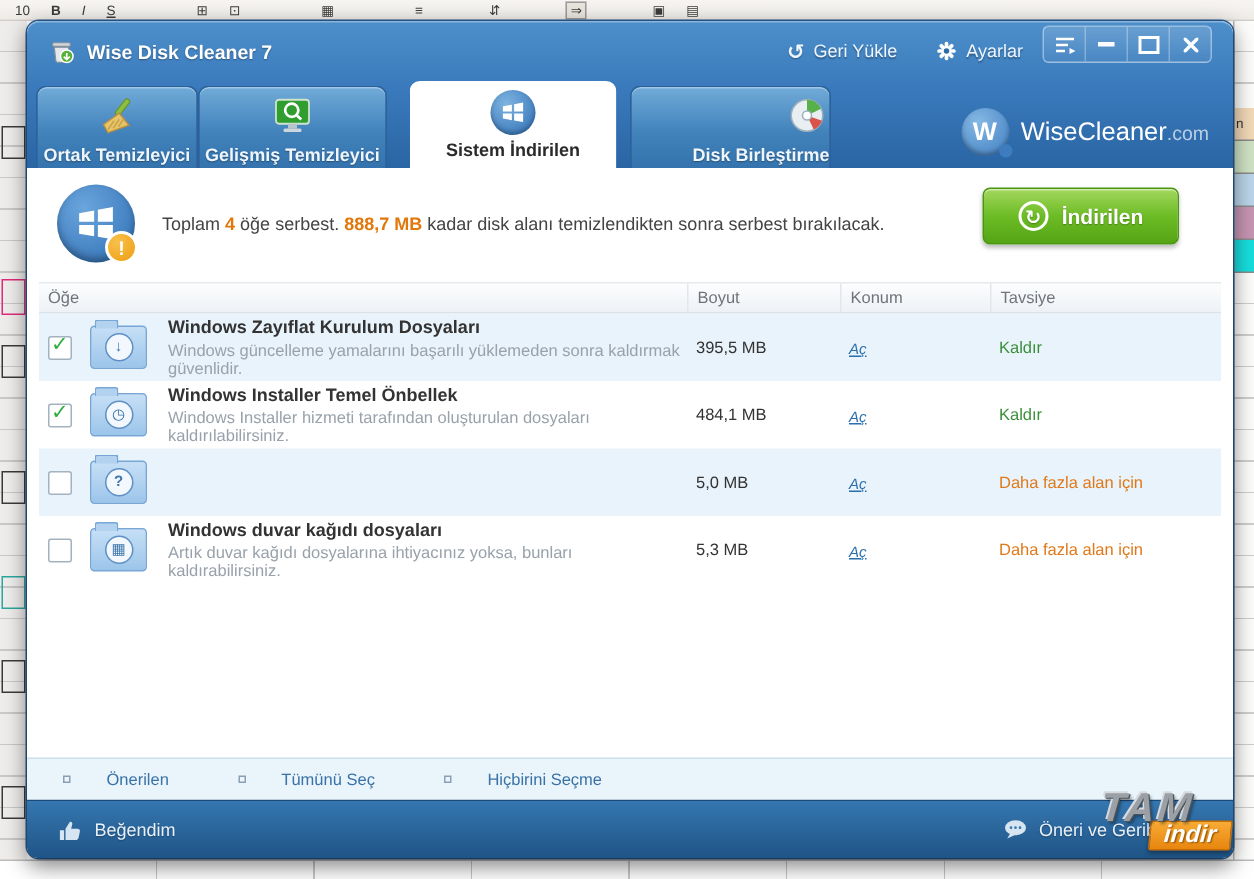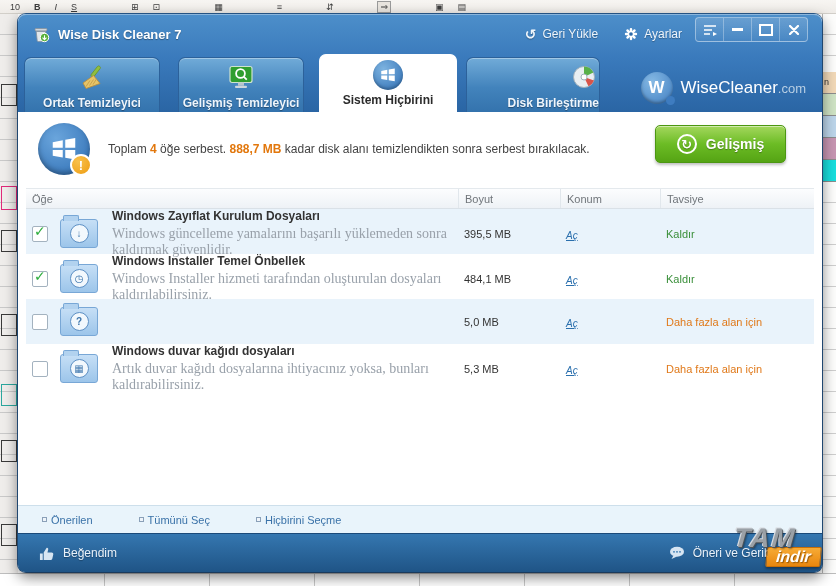--- a/index.html
+++ b/index.html
@@ -76,21 +76,21 @@
   .tab{
     height:55px;border-radius:7px 7px 0 0;box-sizing:border-box;
     background:linear-gradient(#71abd8,#4283bc 55%,#3473ad);
     border:1px solid #2c619a;border-bottom:none;
     box-shadow:inset 0 1px 0 rgba(255,255,255,.35);
     display:flex;flex-direction:column;align-items:center;padding-top:5px;gap:3px;cursor:pointer;
   }
   .tab-label{font-size:12px;font-weight:bold;color:#eef5fc;text-shadow:0 1px 1px rgba(0,0,0,.35);}
   .tab.active{background:#fff;height:58px;border-color:#fff;box-shadow:none;}
   .tab.active .tab-label{color:#2b2b2b;text-shadow:none;}
-  .t1{width:136px;margin-right:18px;}
+  .t1{width:108px;}
   .t2{width:126px;margin-right:15px;}
   .t3{width:138px;margin-right:9px;}
   .t4{width:134px;align-items:flex-end;}
   .tab-ico{width:30px;height:30px;display:grid;place-items:center;}
   .flag-circle{width:30px;height:30px;border-radius:50%;background:radial-gradient(circle at 35% 30%,#7db3e0,#2d6db3);display:grid;place-items:center;box-shadow:inset 0 -2px 3px rgba(0,0,0,.25);}
   .logo{position:absolute;right:16px;top:54px;height:40px;display:flex;align-items:center;gap:8px;}
   .logo-circle{width:32px;height:32px;border-radius:50%;background:radial-gradient(circle at 35% 30%,#85b9e4,#3e7cc0);
     color:#fff;font-weight:bold;font-size:17px;display:grid;place-items:center;position:relative;box-shadow:inset 0 -2px 3px rgba(0,0,0,.3);}
   .logo-circle::after{content:"";position:absolute;right:-2px;bottom:-1px;width:9px;height:9px;border-radius:50%;background:#3e7cc0;}
   .logo-name{color:#fff;font-size:17px;}
@@ -134,33 +134,33 @@
   .row.checked .checkmark{display:block;}
   .folder{width:36px;height:27px;margin-left:12px;flex:0 0 auto;position:relative;
     background:linear-gradient(#c6dff6,#9cc5ea);border:1px solid #78a7d6;border-radius:3px;}
   .folder::before{content:"";position:absolute;top:-5px;left:2px;width:14px;height:5px;
     background:#b2d2ef;border:1px solid #78a7d6;border-bottom:none;border-radius:2px 2px 0 0;}
   .fbadge{position:absolute;inset:0;margin:auto;width:17px;height:17px;background:#f2f8fd;
     border:1px solid #5e90c4;border-radius:50%;display:grid;place-items:center;
     font-size:10px;font-weight:bold;color:#3e76ad;line-height:1;}
   .rtext{margin-left:14px;}
   .rtitle{font-size:12px;font-weight:bold;color:#333;}
-  .rdesc{font-size:14px;color:#99a1aa;margin-top:3px;font-family:Liberation Serif, serif;}
+  .rdesc{font-size:11px;color:#99a1aa;margin-top:3px;}
   .rsize{font-size:11px;color:#333;padding-left:6px;}
   .rloc{padding-left:6px;}
   .open-link{font-size:10px;color:#2a6fad;text-decoration:underline;cursor:pointer;font-style:italic;}
   .radvice{font-size:11px;padding-left:6px;}
   .advice-green{color:#3a8f3a;}
   .advice-orange{color:#e0791a;}
   
   .links-bar{
     position:absolute;left:0;right:0;top:491px;height:28px;background:#e9f4fb;
     border-top:1px solid #cddfeb;display:flex;align-items:center;padding-left:24px;gap:46px;box-sizing:border-box;
   }
-  .sel-link{display:flex;align-items:center;gap:4px;font-size:11px;color:#3a72a8;cursor:pointer;}
+  .sel-link{display:flex;align-items:center;gap:24px;font-size:11px;color:#3a72a8;cursor:pointer;}
   .bullet{width:5px;height:5px;background:#eef4fa;border:1px solid #8aa0b8;box-sizing:border-box;}
   
   .footer{
     position:absolute;left:0;right:0;bottom:0;height:39px;border-radius:0 0 7px 7px;
     background:linear-gradient(#3577b0,#1f5486);border-top:1px solid #1b4a79;box-sizing:border-box;
     display:flex;align-items:center;justify-content:space-between;padding:0 20px;
     color:#e8f1fa;font-size:12px;
   }
   .f-item{display:flex;align-items:center;gap:8px;cursor:pointer;text-shadow:0 1px 1px rgba(0,0,0,.3);}
   
@@ -292,21 +292,21 @@
             <svg width="18" height="18" viewBox="0 0 24 24">
               <g fill="#fff">
                 <path d="M3 6.5 L11 5 v6 H3 z"></path>
                   <path d="M13 4.6 L21 3.2 v7.8 h-8 z"></path>
                 <path d="M3 12.8 h8 v6 L3 17.4 z"></path>
                   <path d="M13 12.8 h8 v7.6 l-8 -1.4 z"></path>
               </g>
             </svg>
           </div>
         </div>
-        <span class="tab-label">Sistem Hiçbirini</span>
+        <span class="tab-label">Sistem İndirilen</span>
       </div>
       <div class="tab t4">
         <div class="tab-ico">
           <svg width="28" height="28" viewBox="0 0 28 28">
             <circle cx="14" cy="13" r="10.5" fill="#e8eef2" stroke="#9fb0bc"></circle>
             <path d="M14 2.5 a10.5 10.5 0 0 1 9.4 6 L14 13 z" fill="#58b04a"></path>
             <path d="M24 16.5 a10.5 10.5 0 0 1 -5.5 5.8 L14 13 z" fill="#d8544a"></path>
             <circle cx="14" cy="13" r="3" fill="#ffffff" stroke="#9fb0bc"></circle>
           </svg>
         </div>
@@ -337,21 +337,21 @@
       <div class="alert-badge">!</div>
       <div class="summary">
         <span>Toplam</span>
         <span class="hl">4</span>
         <span>öğe serbest.</span>
         <span class="hl">888,7 MB</span>
         <span>kadar disk alanı temizlendikten sonra serbest bırakılacak.</span>
       </div>
       <div class="go-btn">
         <span class="go-ico">↻</span>
-        <span>Gelişmiş</span>
+        <span>İndirilen</span>
       </div>
     </div>
 
     <div class="thead">
       <div>Öğe</div>
       <div>Boyut</div>
       <div>Konum</div>
       <div>Tavsiye</div>
     </div>
 

